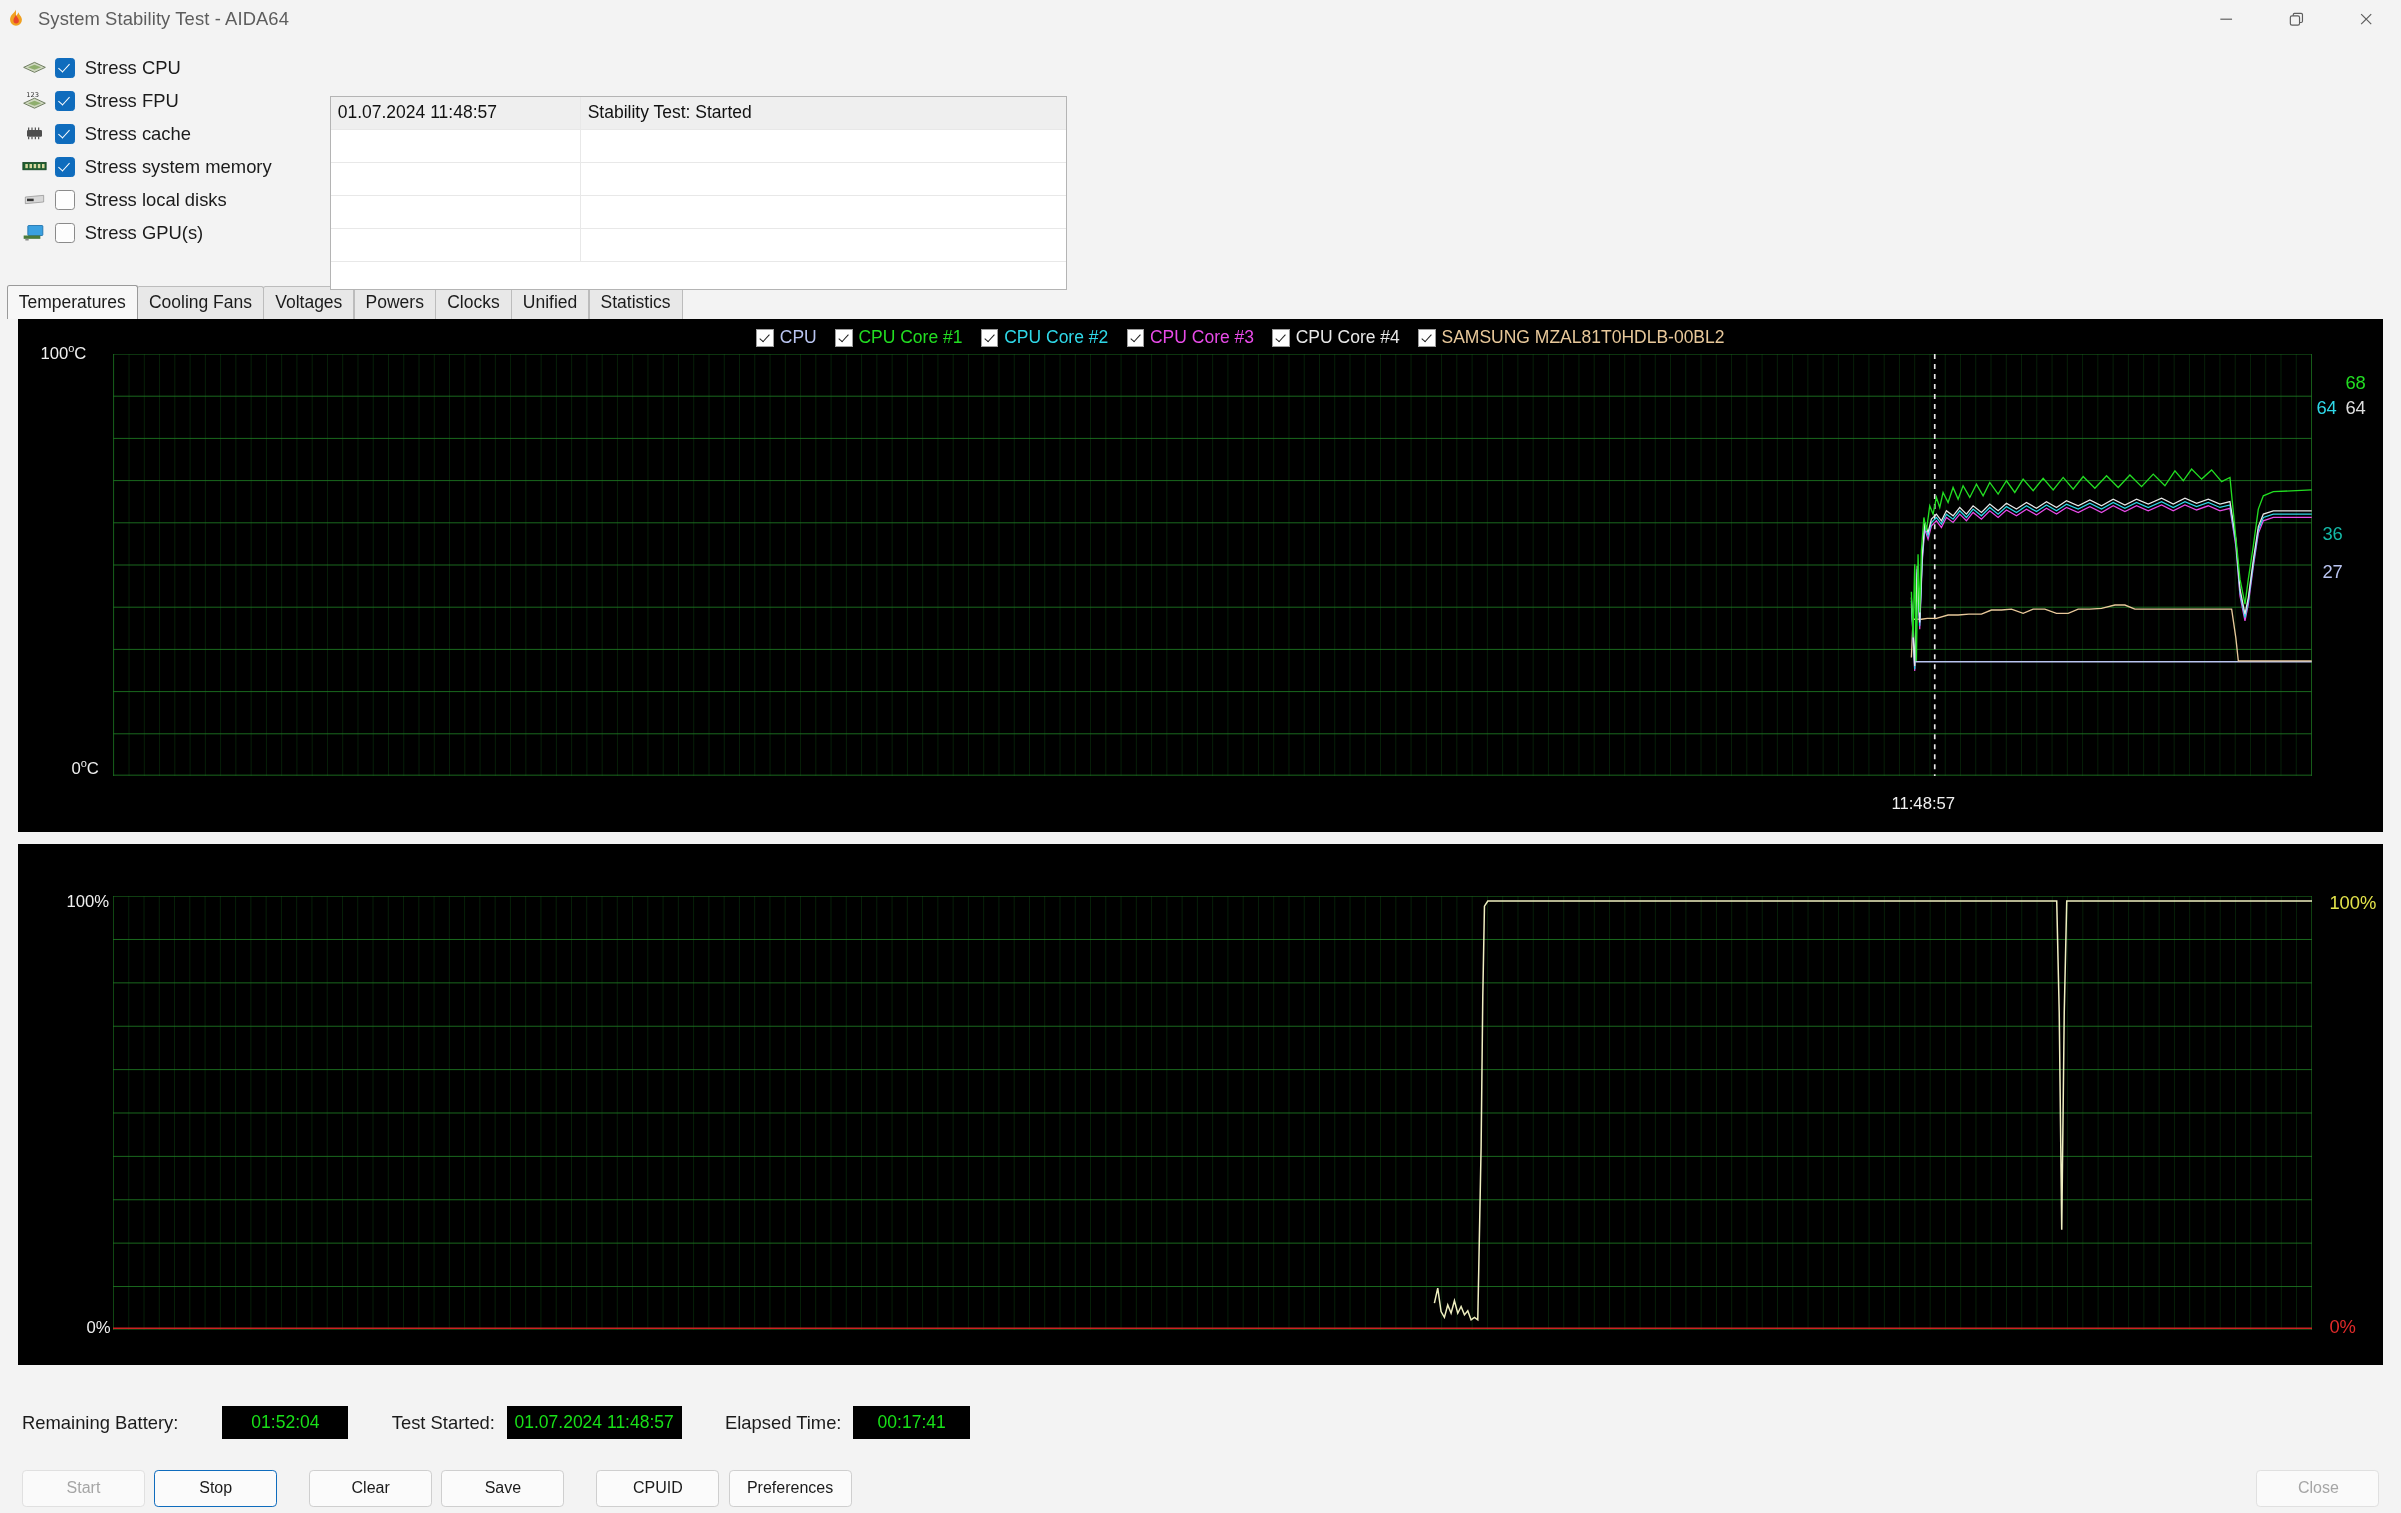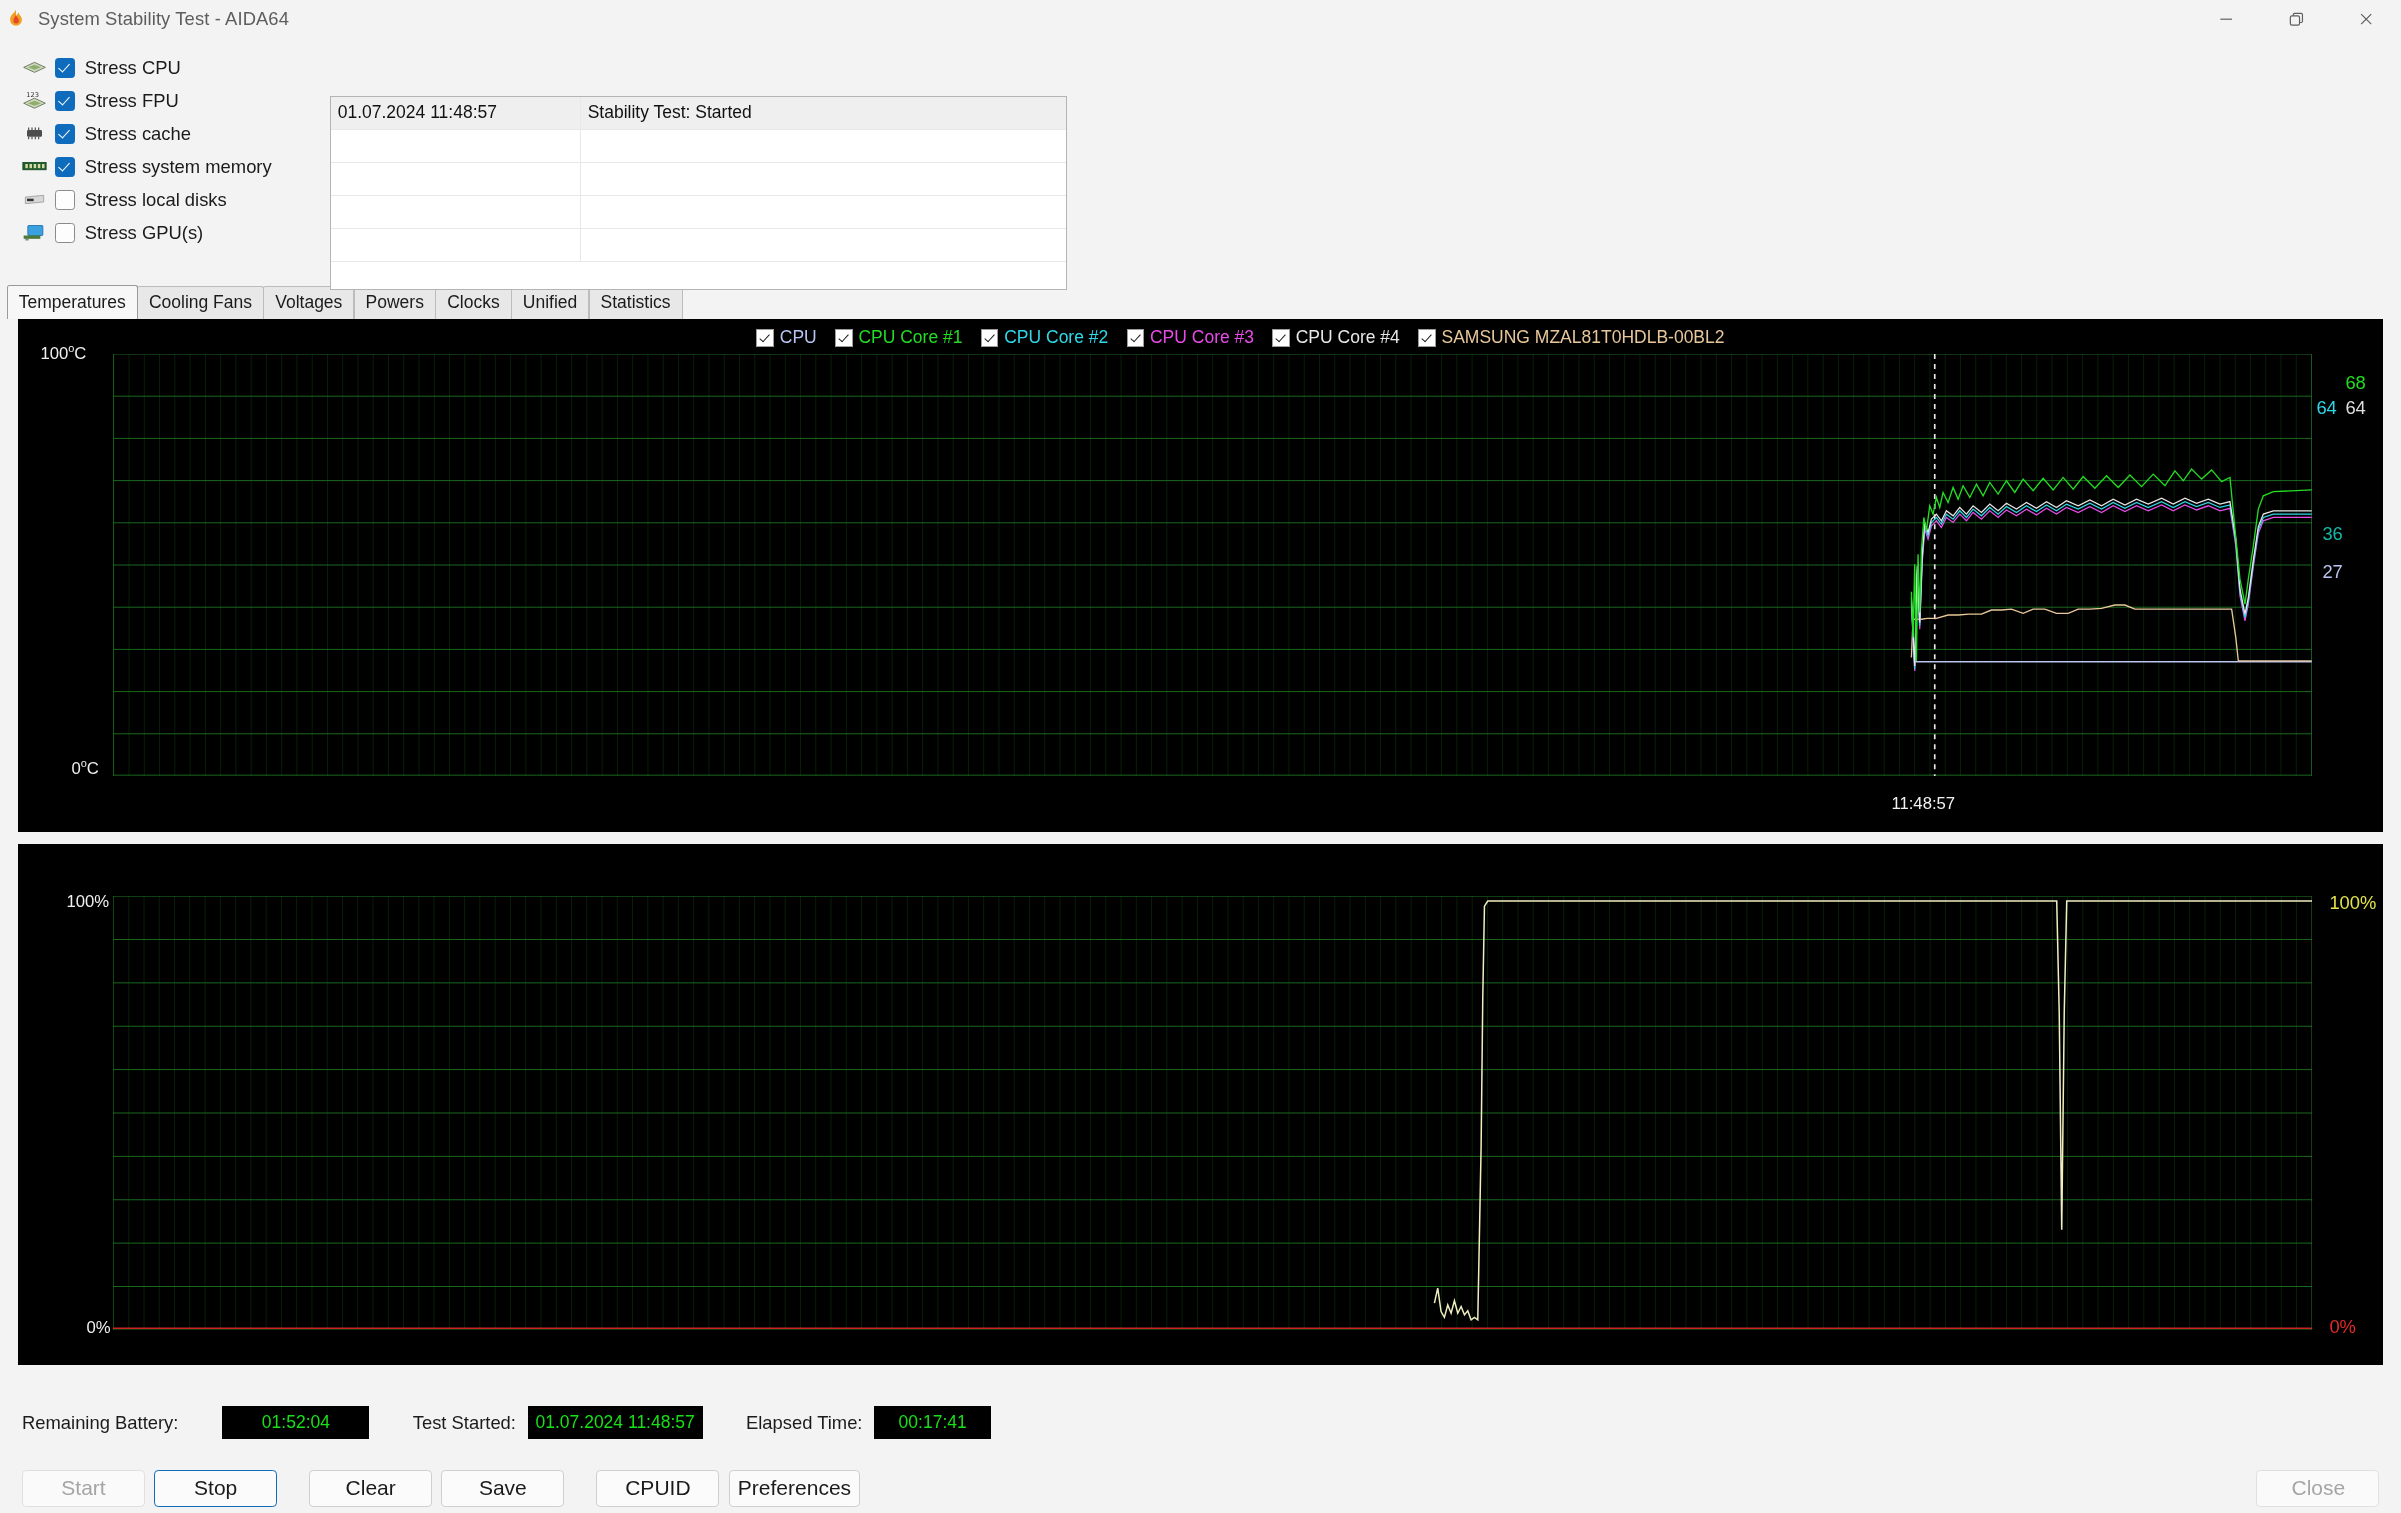--- a/index.html
+++ b/index.html
@@ -303,42 +303,42 @@
   }
   .stat-box {
     background: #000000;
     color: #18e018;
     font-size: 17.5px;
     padding: 5.8px 0;
     text-align: center;
     margin: 0 13.3px 0 11.7px;
     white-space: nowrap;
   }
-  .sb-battery { width: 147px; margin-left: 44px; }
+  .sb-battery { width: 126px; margin-left: 44px; }
   .sb-started { width: 175px; }
   .sb-elapsed { width: 117px; }
   .stat-gap { width: 30px; }
 
   
   .buttonbar {
     height: 62px;
     min-height: 62px;
     display: flex;
     align-items: center;
     padding: 0 22px;
     background: #f3f3f3;
     position: relative;
   }
   .btn {
     height: 37px;
     min-width: 123px;
     border: 0.8px solid #cfcfcf;
     border-radius: 4.2px;
     background: #fbfbfb;
-    font-size: 21px;
+    font-size: 16px;
     color: #1b1b1b;
     display: flex;
     align-items: center;
     justify-content: center;
     box-sizing: border-box;
     cursor: default;
     padding: 0 8.3px;
     margin-top: 12px;
   }
   .btn.disabled { color: #a5a5a5; background: #fafafa; border-color: #e0e0e0; }

